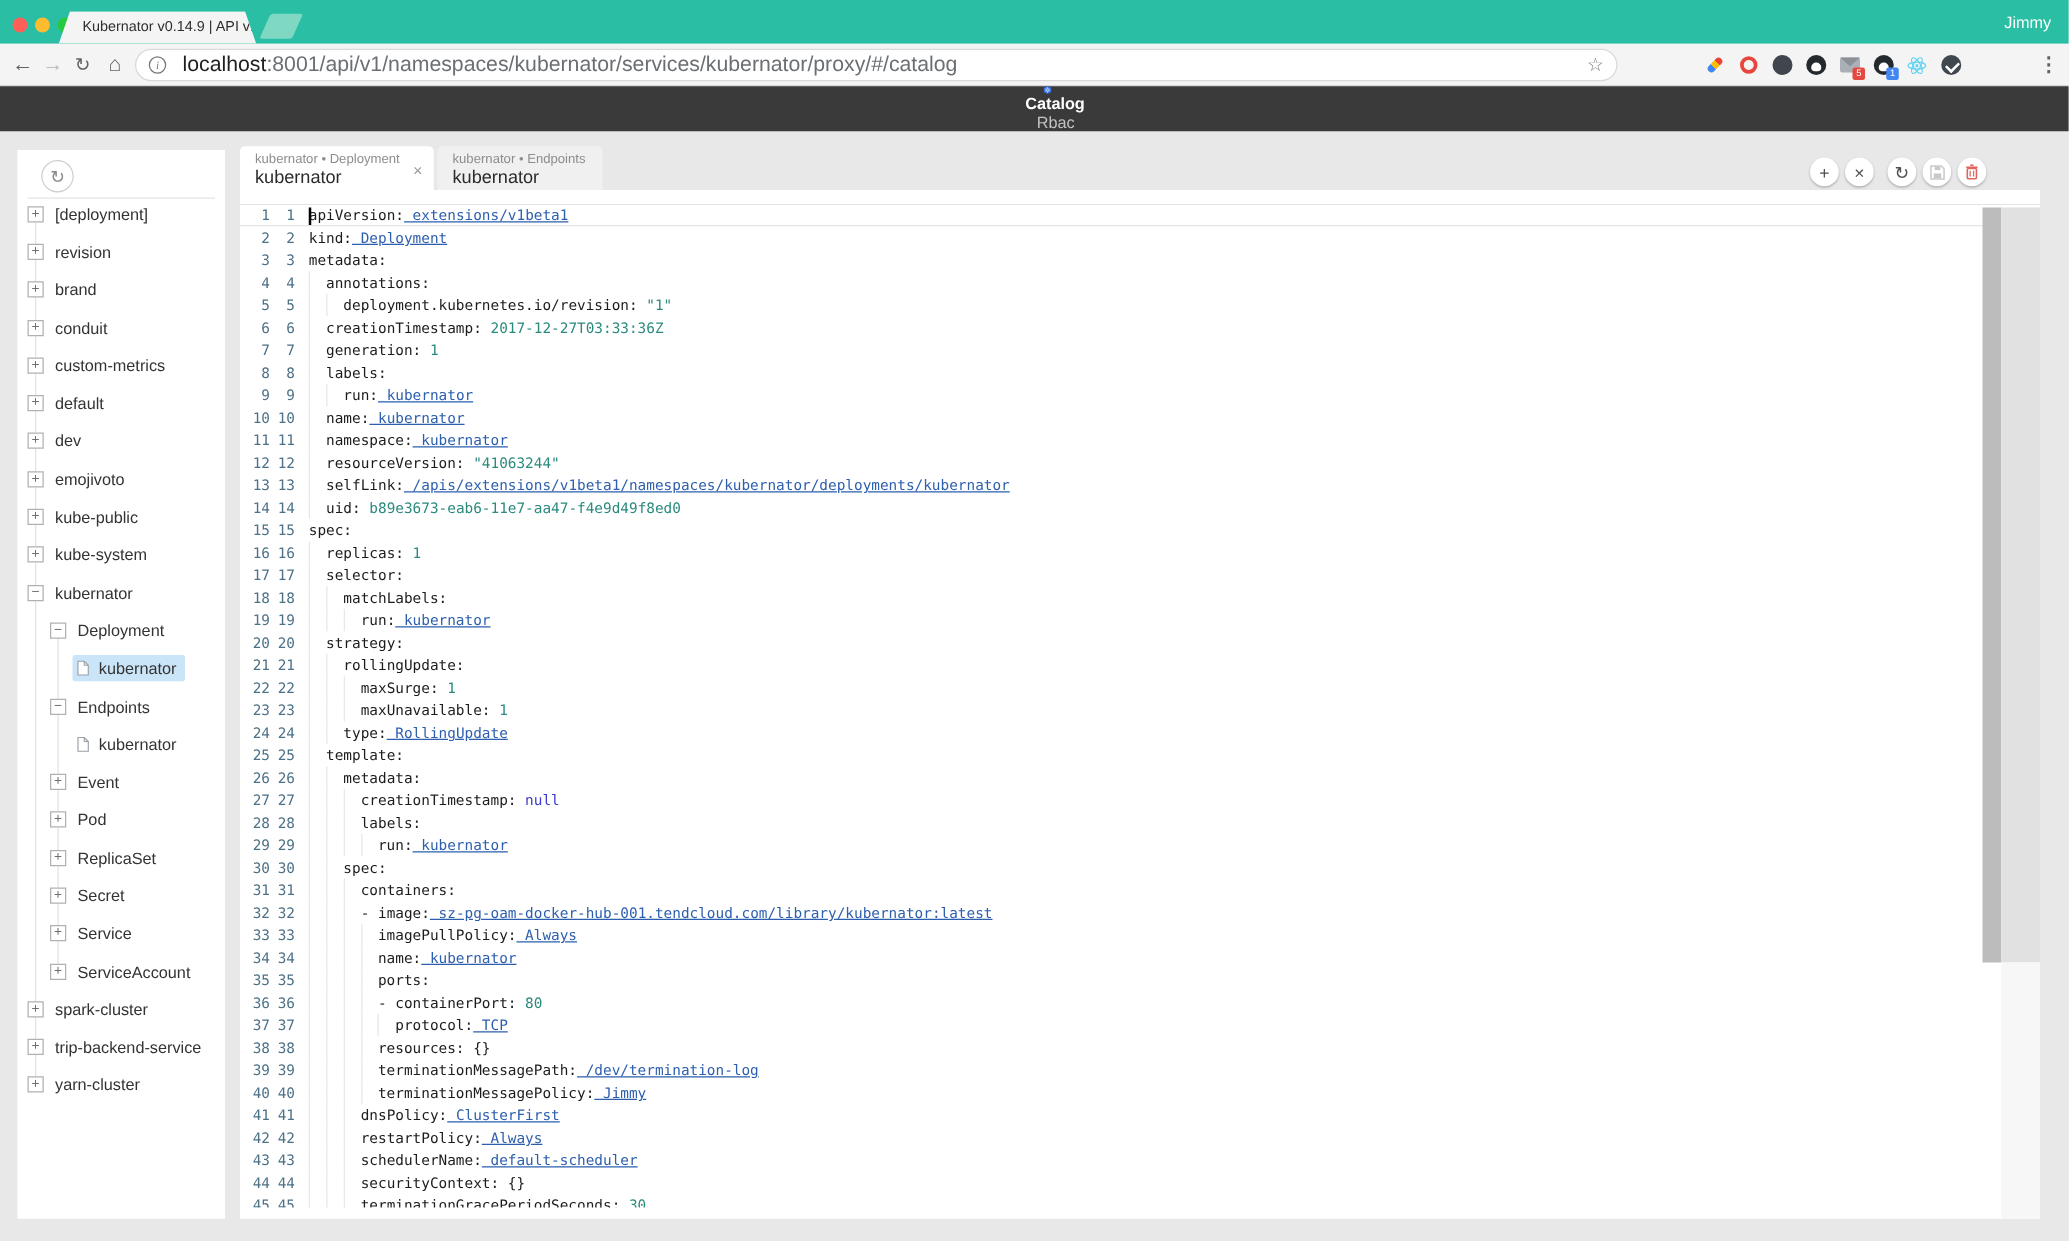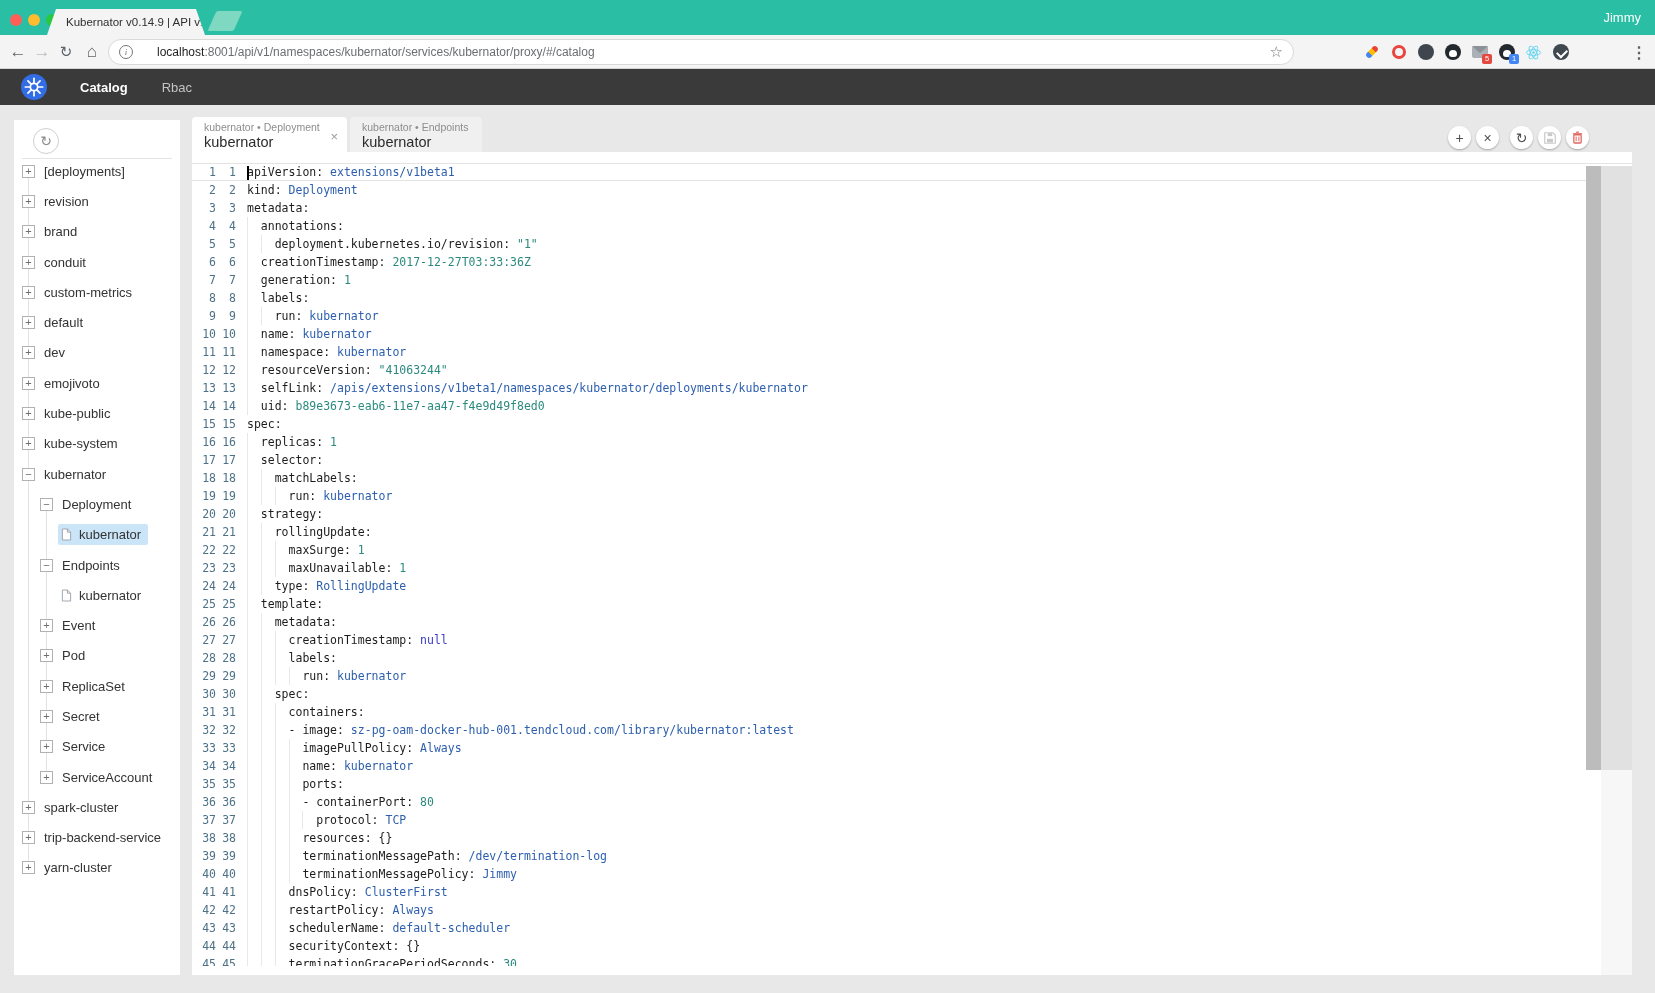--- a/index.html
+++ b/index.html
@@ -16,39 +16,39 @@
   .btab-title { font-size:11.5px; color:#2f2f2f; white-space:nowrap; margin-left:5px; }
   .btab-close { margin-left:7px; color:#888; font-size:12px; }
   .newtab { position:absolute; left:212px; top:11px; width:26px; height:20px; background:#7fd9c2; transform:skewX(-24deg); border-radius:2px; }
   .win-user { position:absolute; right:14px; top:10px; color:#fff; font-size:13px;margin-left:21px; }
 
   .toolbar-row { position:absolute; left:0; top:35px; width:1655px; height:34px; background:#f4f4f4; border-bottom:1px solid #d4d4d4; }
   .nav-glyph { position:absolute; top:0; height:34px; display:flex; align-items:center; justify-content:center; font-size:17px; color:#5f6368; }
   .g-back{ left:6px; width:24px; } .g-fwd{ left:30px; width:24px; color:#bdbdbd; } .g-reload{ left:54px; width:24px; font-size:15px; } .g-home{ left:80px; width:24px; }
   .urlfield { position:absolute; left:108px; top:4px; width:1186px; height:26px; background:#fff; border:1px solid #d9d9d9; border-radius:14px; display:flex; align-items:center; padding:0 10px; }
   .info-i { width:14px; height:14px; border:1px solid #777; border-radius:50%; font-size:9px; color:#777; display:flex; align-items:center; justify-content:center; font-family:"Liberation Serif",serif; font-style:italic; flex:0 0 auto; }
-  .url-text { margin-left:24px; font-size:12px; white-space:nowrap; overflow:hidden; }
+  .url-text { margin-left:13px; font-size:17px; white-space:nowrap; overflow:hidden; }
   .url-host { color:#1f1f1f; } .url-rest { color:#6b6f73; }
   .url-star { margin-left:auto; color:#757575; font-size:15px; }
   .ext-strip { position:absolute; right:86px; top:0; height:34px; display:flex; align-items:center; gap:10px; }
   .ext { position:relative; width:17px; height:17px; display:flex; align-items:center; justify-content:center; }
   .badge { position:absolute; right:-4px; bottom:-3px; min-width:10px; height:10px; border-radius:2px; color:#fff; font-size:7.5px; line-height:10px; text-align:center; padding:0 1px; }
   .x-pen  { width:14px; height:6px; border-radius:3px; transform:rotate(-45deg); background:linear-gradient(90deg,#4285f4 0 34%,#fbbc05 34% 67%,#ea4335 67%); }
   .x-ring { width:14px; height:14px; border:3.5px solid #e8453c; border-radius:50%; }
   .x-dark { width:16px; height:16px; border-radius:50%; background:#3f464d; position:relative; }
   .x-cat  { width:16px; height:16px; border-radius:50%; background:#24292e; position:relative; }
   .x-cat::after { content:""; position:absolute; left:4px; top:6px; width:8px; height:7px; background:#fff; border-radius:4px 4px 3px 3px; }
   .x-mail { width:16px; height:12px; background:#aab0b6; border-radius:2px; position:relative; }
   .x-mail::after { content:""; position:absolute; left:0; top:0; border-left:8px solid transparent; border-right:8px solid transparent; border-top:7px solid #8b9197; }
   .x-pocket { width:16px; height:16px; border-radius:50%; background:#40484f; position:relative; }
   .x-pocket::after { content:""; position:absolute; left:4px; top:5px; width:8px; height:5px; border-left:2px solid #fff; border-bottom:2px solid #fff; transform:rotate(-45deg); }
   .menu-dots { position:absolute; right:8px; top:0; height:34px; display:flex; align-items:center; color:#5f6368; font-size:16px; font-weight:bold; }
 
   
-  .appnav { position:absolute; left:0; top:69px; width:1655px; height:36px; background:#3a3a3a; display:flex; align-items:center; }
+  .appnav { position:absolute; left:0; top:69px; width:1655px; height:36px; background:#3a3a3a; display:flex; align-items:center;flex-direction:column; }
   .appnav .logo { margin-left:21px; width:26px; height:26px; }
   .nav-item { font-size:13px; margin-left:34px; color:#c3c3c3; }
   .nav-item.active { color:#fff; font-weight:bold; margin-left:33px; }
 
   
   .sidebar { position:absolute; left:14px; top:120px; width:166px; height:855px; background:#fff; overflow:hidden; }
   .refresh-btn { position:absolute; left:19px; top:8px; width:26px; height:26px; border:1px solid #cfcfcf; border-radius:50%; color:#8b8b8b; font-size:14px; display:flex; align-items:center; justify-content:center; }
   .side-divider { position:absolute; left:8px; right:8px; top:38px; height:1px; background:#e4e4e4; }
   .tree { position:absolute; left:0; top:36px; right:0; }
   .tree-line { position:absolute; width:1px; background:#e2e2e2; }
@@ -79,21 +79,21 @@
 
   
   .mainpanel { position:absolute; left:192px; top:152px; width:1440px; height:823px; background:#fff; }
   .editor-clip { position:absolute; left:0; top:11px; right:0; height:803px; overflow:hidden; }
   .cl { display:flex; height:18px; line-height:18px; font-family:"DejaVu Sans Mono", monospace; font-size:11.5px; }
   .cl.active { border-top:1px solid #e4e4e4; border-bottom:1px solid #e4e4e4; line-height:16px; }
   .g1 { display:inline-block; width:24px; text-align:right; color:#4d7186; flex:0 0 auto; }
   .g2 { display:inline-block; width:20px; text-align:right; color:#4d7186; flex:0 0 auto; }
   .ct { white-space:pre; position:relative; margin-left:11px; flex:1 1 auto; }
   .ig { display:inline-block; width:2ch; height:18px; vertical-align:top; border-left:1px solid #e8e8e8; }
-  .tk-k{ color:#1c1c1c;text-align:center; } .tk-s{ color:#2d5fae; } .tk-n{ color:#2b8a7e; } .tk-u{ color:#3a3ac8;margin-top:48px; } .tk-p{ color:#1c1c1c; } .tk-d{ color:#1c1c1c; }
+  .tk-k{ color:#1c1c1c;text-align:center; } .tk-s{ color:#2d5fae;text-decoration:underline; } .tk-n{ color:#2b8a7e; } .tk-u{ color:#3a3ac8;margin-top:48px; } .tk-p{ color:#1c1c1c; } .tk-d{ color:#1c1c1c; }
   .cursor { position:absolute; left:0px; top:2px; width:2px; height:14px; background:#000; }
 
   .vthumb { position:absolute; left:1394px; top:14px; width:15px; height:604px; background:#bcbcbc; }
   .vtrack { position:absolute; left:1409px; top:14px; width:31px; height:604px; background:#e1e1e1; }
   .vtrack-low { position:absolute; left:1409px; top:618px; width:31px; height:205px; background:#f7f7f7; }
 </style>
 </head>
 <body>
 
 <div class="titlebar">
@@ -184,21 +184,21 @@
 </div>
 
 <div class="sidebar">
   <div class="refresh-btn">↻</div>
   <div class="side-divider"></div>
   <div class="tree-line" style="left:14px; top:51px; height:697px;"></div>
   <div class="tree-line" style="left:32px; top:384px; height:273px;"></div>
   <div class="tree" id="tree">
       <div class="trow ns">
         <span class="exp">+</span>
-        <span class="lbl">[deployments]</span>
+        <span class="lbl">[deployment]</span>
       </div>
       <div class="trow ns">
         <span class="exp">+</span>
         <span class="lbl">revision</span>
       </div>
       <div class="trow ns">
         <span class="exp">+</span>
         <span class="lbl">brand</span>
       </div>
       <div class="trow ns">

